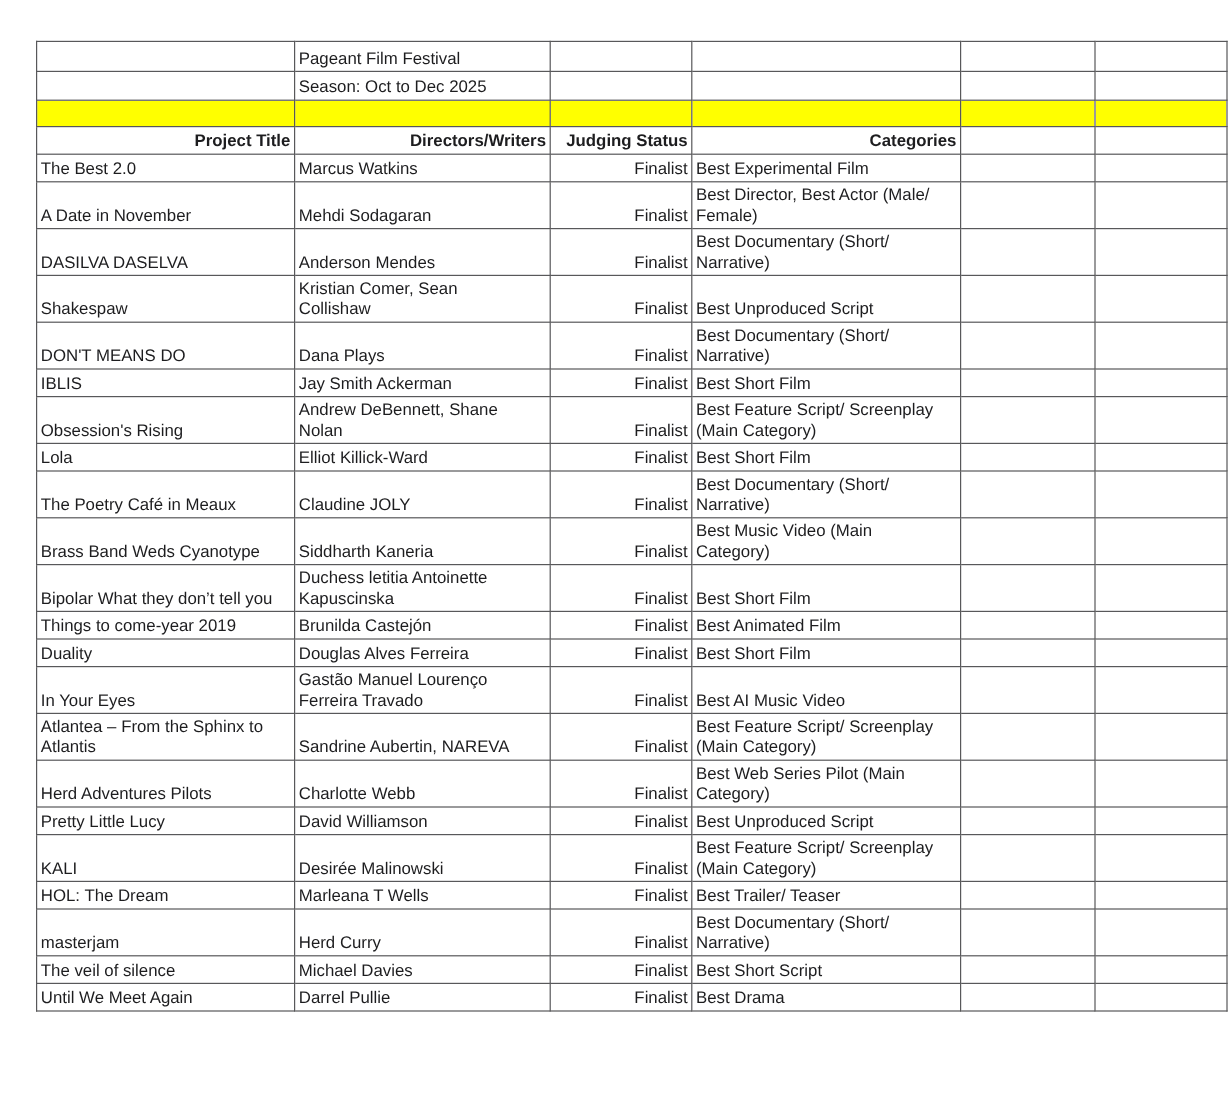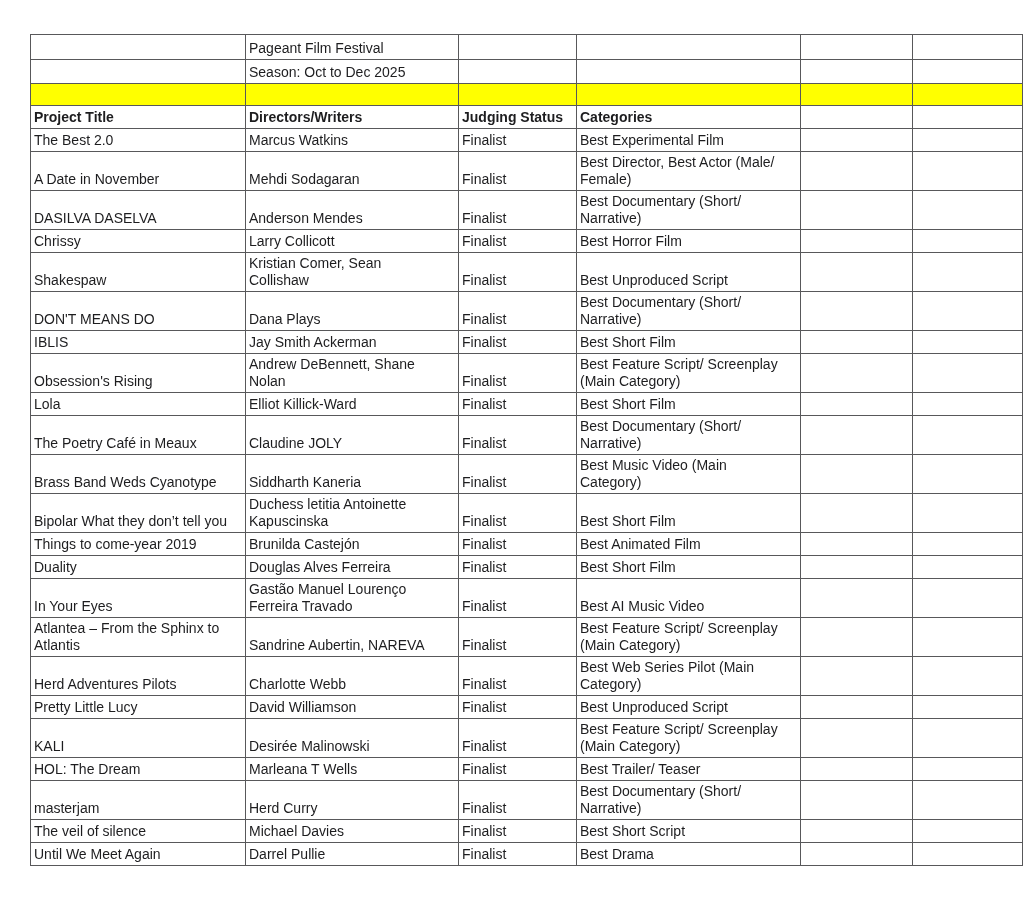--- a/index.html
+++ b/index.html
@@ -27,28 +27,28 @@
   }
   td,th{
     border:1px solid var(--border);
     vertical-align:bottom;
     padding:2px 3px;
     overflow:hidden;
     word-wrap:break-word;
   }
   th{
     font-weight:bold;
-    text-align:left;
+    text-align:right;
     vertical-align:bottom;
   }
   
   td.col-title{padding-right:14px;}
   td.col-directors{padding-right:16px;}
   td.col-category{padding-right:12px;}
-  td.col-status{text-align:left;}
+  td.col-status{text-align:right;}
   tr.r-title{height:25px;}
   tr.r-season{height:24px;}
   tr.r-highlight{height:22px;}
   tr.r-highlight td{background:var(--highlight);}
   tr.r-header{height:23px;}
   tr.data-row{height:23px;}
 </style>
 </head>
 <body>
 
@@ -113,28 +113,20 @@
         </tr>
         <tr class="data-row">
           <td class="col-title">DASILVA DASELVA</td>
           <td class="col-directors">Anderson Mendes</td>
           <td class="col-status">Finalist</td>
           <td class="col-category">Best Documentary (Short/ Narrative)</td>
           <td></td>
           <td></td>
         </tr>
         <tr class="data-row">
-          <td class="col-title">Chrissy</td>
-          <td class="col-directors">Larry Collicott</td>
-          <td class="col-status">Finalist</td>
-          <td class="col-category">Best Horror Film</td>
-          <td></td>
-          <td></td>
-        </tr>
-        <tr class="data-row">
           <td class="col-title">Shakespaw</td>
           <td class="col-directors">Kristian Comer, Sean Collishaw</td>
           <td class="col-status">Finalist</td>
           <td class="col-category">Best Unproduced Script</td>
           <td></td>
           <td></td>
         </tr>
         <tr class="data-row">
           <td class="col-title">DON'T MEANS DO</td>
           <td class="col-directors">Dana Plays</td>

